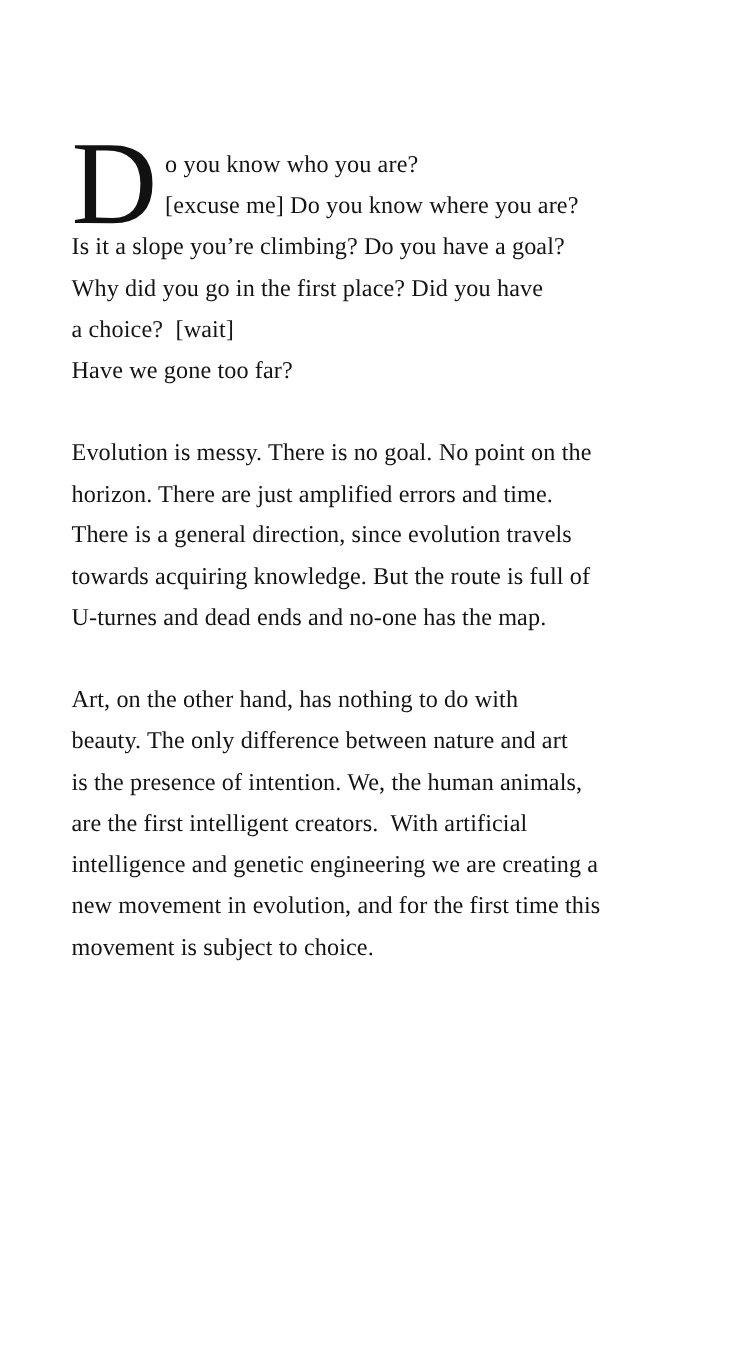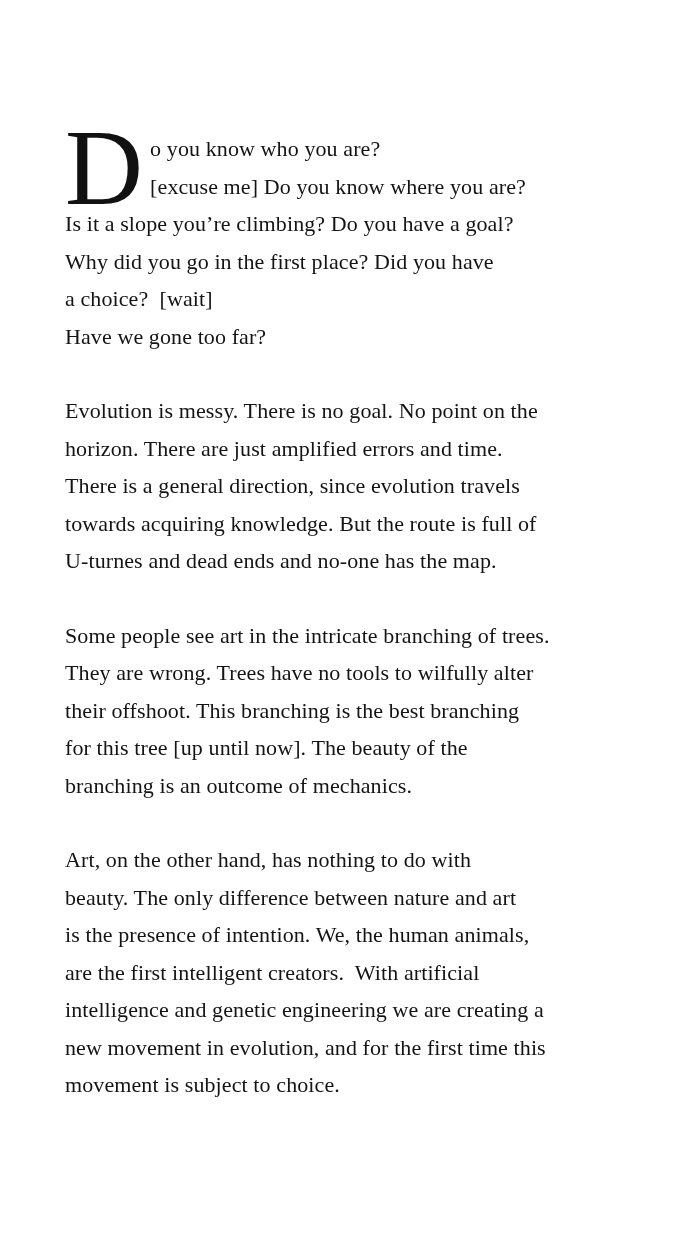--- a/index.html
+++ b/index.html
@@ -45,25 +45,20 @@
 Why did you go in the first place? Did you have
 a choice?  [wait]
 Have we gone too far?</span></p>
 
   <p class="para">Evolution is messy. There is no goal. No point on the
 horizon. There are just amplified errors and time.
 There is a general direction, since evolution travels
 towards acquiring knowledge. But the route is full of
 U-turnes and dead ends and no-one has the map.</p>
 
-  <p class="para">Some people see art in the intricate branching of trees.
-They are wrong. Trees have no tools to wilfully alter
-their offshoot. This branching is the best branching
-for this tree [up until now]. The beauty of the
-branching is an outcome of mechanics.</p>
 
   <p class="para">Art, on the other hand, has nothing to do with
 beauty. The only difference between nature and art
 is the presence of intention. We, the human animals,
 are the first intelligent creators.  With artificial
 intelligence and genetic engineering we are creating a
 new movement in evolution, and for the first time this
 movement is subject to choice.</p>
 
 </div>

